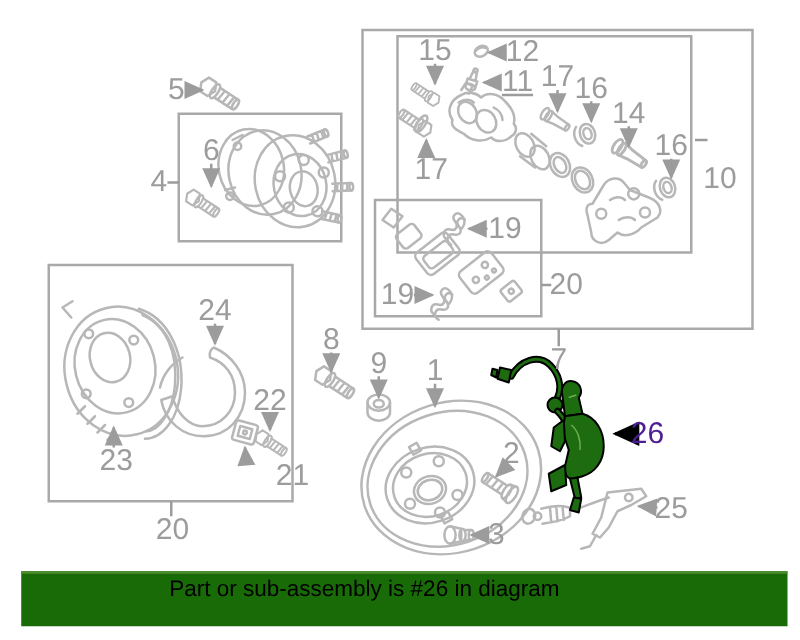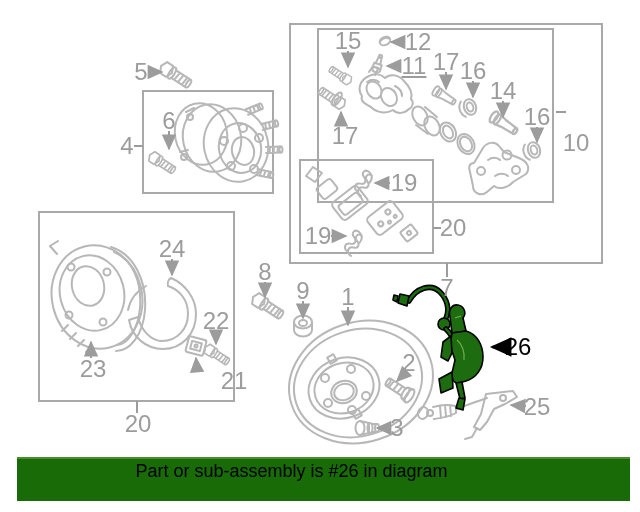--- a/index.html
+++ b/index.html
@@ -16,21 +16,21 @@
   .arrow-black{stroke:#000;stroke-width:2.4;fill:none;}
   .hl{fill:var(--hl-green);stroke:#000;stroke-width:1.6;stroke-linejoin:round;}
   .wire-outer{stroke:#000;stroke-width:5.5;fill:none;stroke-linecap:round;}
   .wire-inner{stroke:var(--hl-green);stroke-width:2.4;fill:none;stroke-linecap:round;}
   .hl-detail{stroke:#6fae4e;stroke-width:1.2;fill:none;}
   .callout{
     position:absolute;transform:translate(-50%,-50%);
     font-size:24px;line-height:1;color:var(--label-gray);white-space:nowrap;
     user-select:none;
   }
-  .callout.highlight{color:#000000;}
+  .callout.highlight{color:#4c1d95;}
   .banner{
     position:absolute;left:17px;top:457px;width:613px;height:44px;
     box-sizing:border-box;background:var(--banner-bg);
     border-top:2px solid var(--banner-top);
     color:#000;text-align:center;font-size:18px;line-height:20px;
     padding:2px 64px 0 0;
   }
 </style>
 </head>
 <body>

